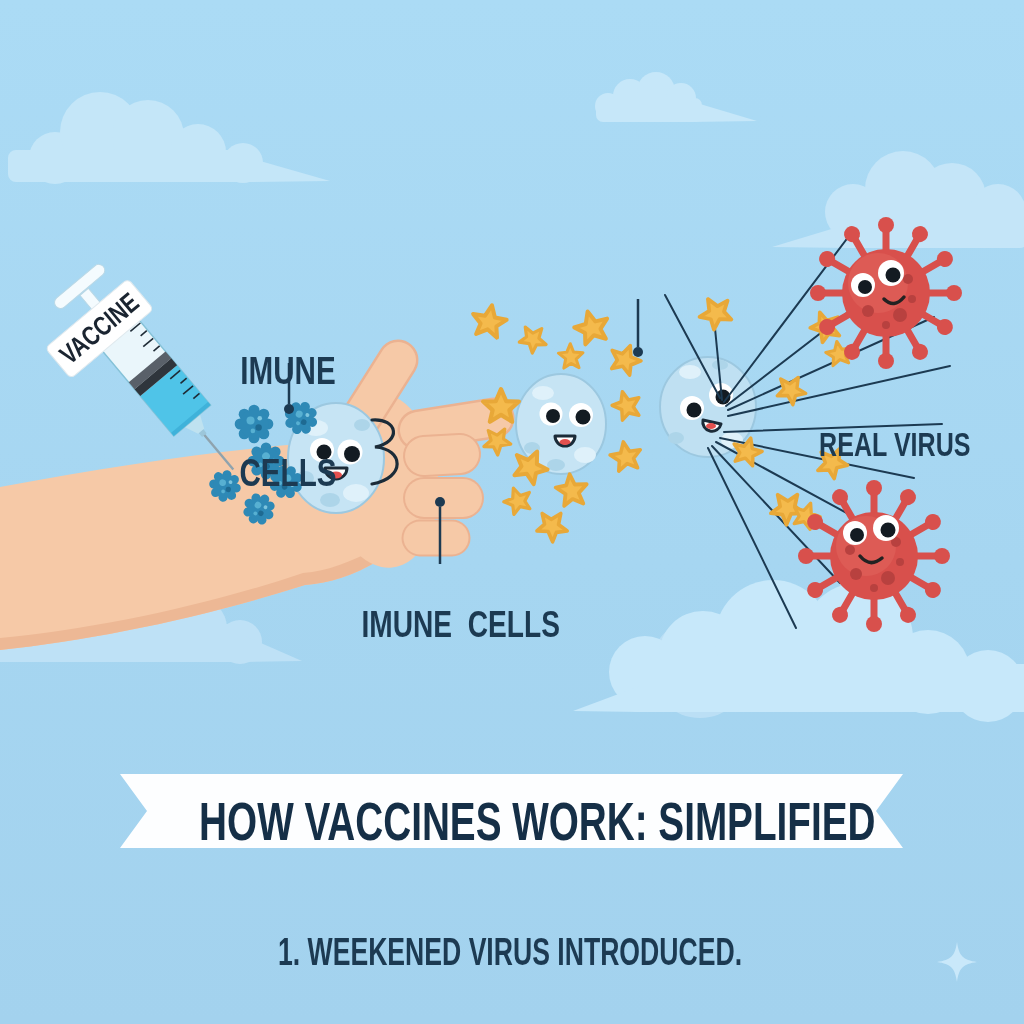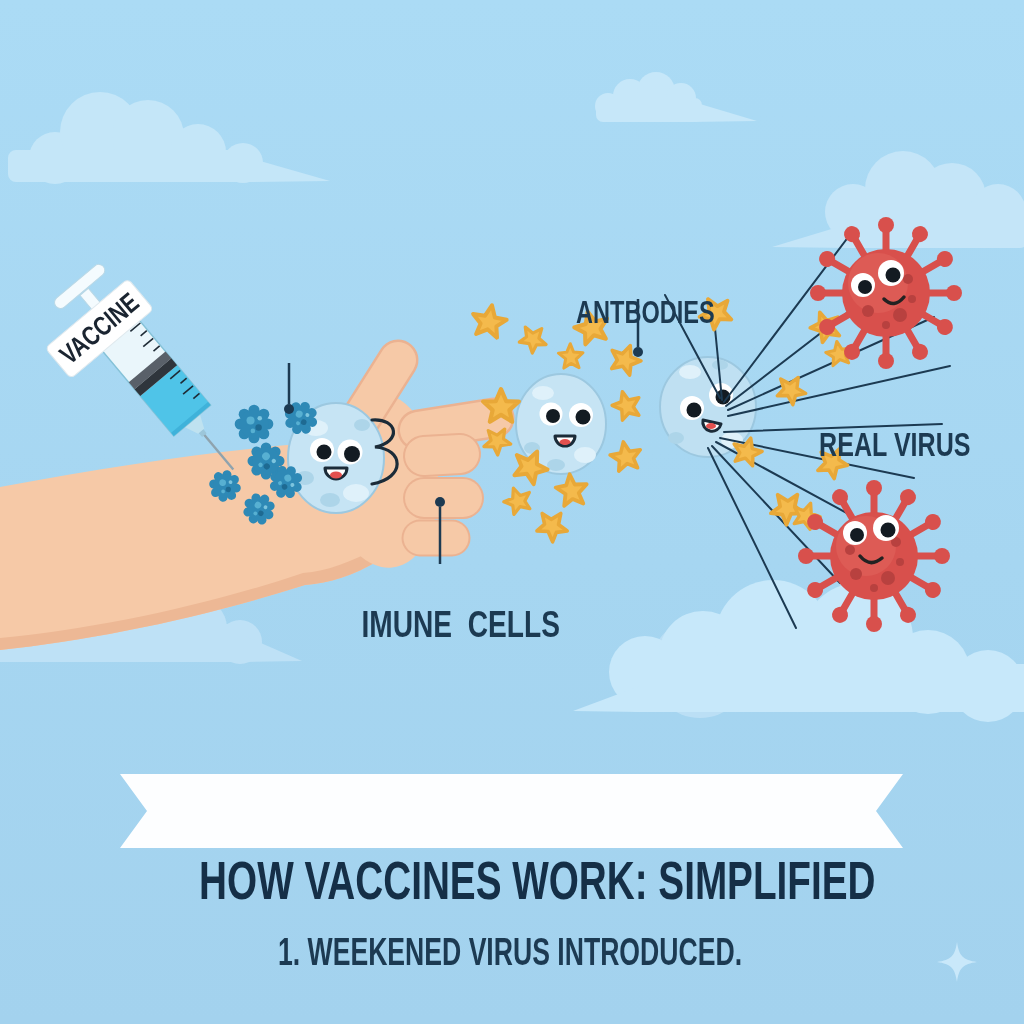--- a/index.html
+++ b/index.html
@@ -12,21 +12,21 @@
   .lbl{
     position:absolute;transform:translateX(-50%);text-align:center;
     color:#1c3a52;font-weight:700;letter-spacing:0px;white-space:pre;
   }
   .lbl .cond{display:inline-block;transform:scaleX(0.76);white-space:pre;}
   .lbl .line{display:block;transform:scaleX(0.76);white-space:pre;}
   #lbl-immune-top{left:288px;top:286px;font-size:39px;line-height:34px;}
   #lbl-antibodies{left:637px;top:266px;font-size:31px;line-height:31px;}
   #lbl-immune-bottom{left:450px;top:569px;font-size:37px;line-height:37px;}
   #lbl-real-virus{left:886px;top:395px;font-size:33px;line-height:33px;}
-  #banner-title{left:523px;top:801px;font-size:53px;line-height:53px;color:#152f47;}
+  #banner-title{left:523px;top:742px;font-size:53px;line-height:53px;color:#152f47;}
   #banner-title .cond{transform:scaleX(0.73);}
   #steps{left:510px;top:855px;font-size:38px;line-height:39px;}
   #steps .line{transform:scaleX(0.70);}
 </style>
 </head>
 <body>
 
 <div class="stage">
 
 <svg class="scene" viewBox="0 0 1024 1024">
@@ -291,24 +291,25 @@
         <circle cx="638" cy="352" r="5" stroke="none"></circle>
   </g>
   <g stroke="#1c3a52" fill="#1c3a52">
     <circle cx="440" cy="502" r="5" stroke="none"></circle>
         <line x1="440" y1="507" x2="440" y2="564" stroke-width="2.5"></line>
   </g>
 
   <polygon points="120,774 903,774 876,811 903,848 120,848 147,811" fill="#fdfeff"></polygon>
 </svg>
 
-
-<div class="lbl" id="lbl-antibodies">
-  <span class="cond">ANTBODIES</span>
-</div>
+<div class="lbl" id="lbl-immune-top">
+  <span class="line">IMUNE</span>
+  <span class="line">CELLS</span>
+</div>
+
 
 <div class="lbl" id="lbl-real-virus">
   <span class="cond">REAL VIRUS</span>
 </div>
 
 <div class="lbl" id="lbl-immune-bottom">
   <span class="cond">IMUNE  CELLS</span>
 </div>
 
 <div class="lbl" id="banner-title">

